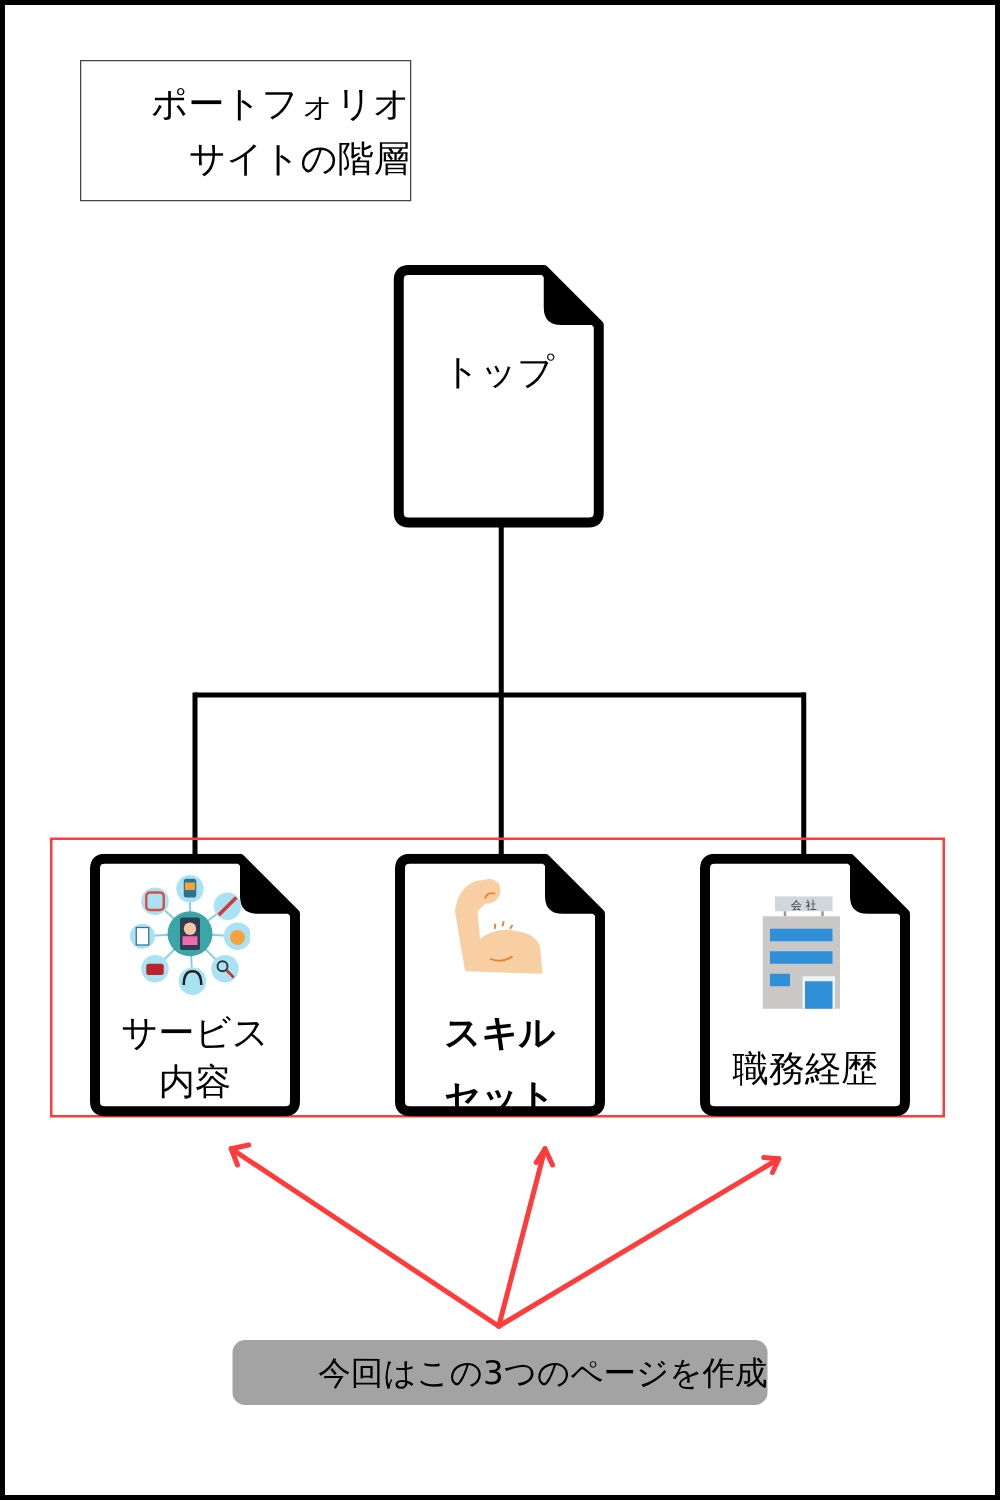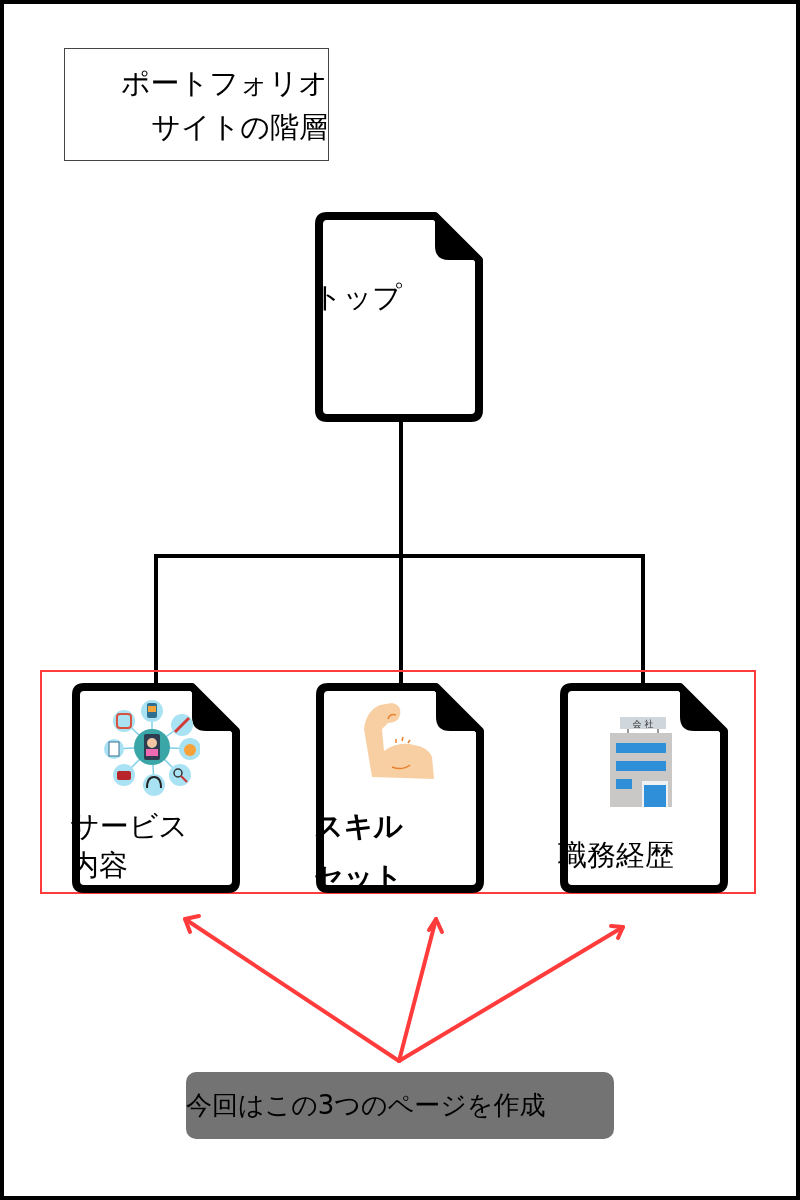--- a/index.html
+++ b/index.html
@@ -2,23 +2,23 @@
 <html><head>
 <meta charset="utf-8">
 <style>
   html, body { margin: 0; padding: 0; }
   body { width: 800px; height: 1200px; position: relative; background: #fff; font-family: "DejaVu Sans", sans-serif; overflow: hidden; }
   .frame { position: absolute; left: 0; top: 0; width: 800px; height: 1200px; box-sizing: border-box; border: 4px solid #000; }
   .title-box { position: absolute; left: 64px; top: 48px; width: 265px; height: 113px; box-sizing: border-box; border: 1px solid #444; display: flex; flex-direction: column; align-items: flex-end; justify-content: center; font-size: 29px; line-height: 44px; color: #000; }
   svg.lines { position: absolute; left: 0; top: 0; }
   .page { position: absolute; }
   .page svg { position: absolute; left: 0; top: 0; }
-  .page-label { position: absolute; left: 0; width: 100%; text-align: left; font-size: 29px; line-height: 42px; color: #000; }
+  .page-label { position: absolute; left: 0; width: 100%; text-align: center; font-size: 29px; line-height: 42px; color: #000; }
   .highlight { position: absolute; left: 40px; top: 670px; width: 716px; height: 224px; box-sizing: border-box; border: 2px solid #ff3b3b; }
-  .callout { position: absolute; left: 186px; top: 1072px; width: 428px; height: 67px; background: #737373; border-radius: 10px; display: flex; align-items: center; justify-content: flex-start; font-size: 26px; color: #000; }
+  .callout { position: absolute; left: 186px; top: 1072px; width: 428px; height: 52px; background: #a3a3a3; border-radius: 10px; display: flex; align-items: center; justify-content: flex-end; font-size: 26px; color: #000; }
   .icon { position: absolute; }
 </style>
 </head>
 <body>
 
 <div class="frame"></div>
 
 <div class="title-box">
   <span>ポートフォリオ</span>
   <span>サイトの階層</span>

